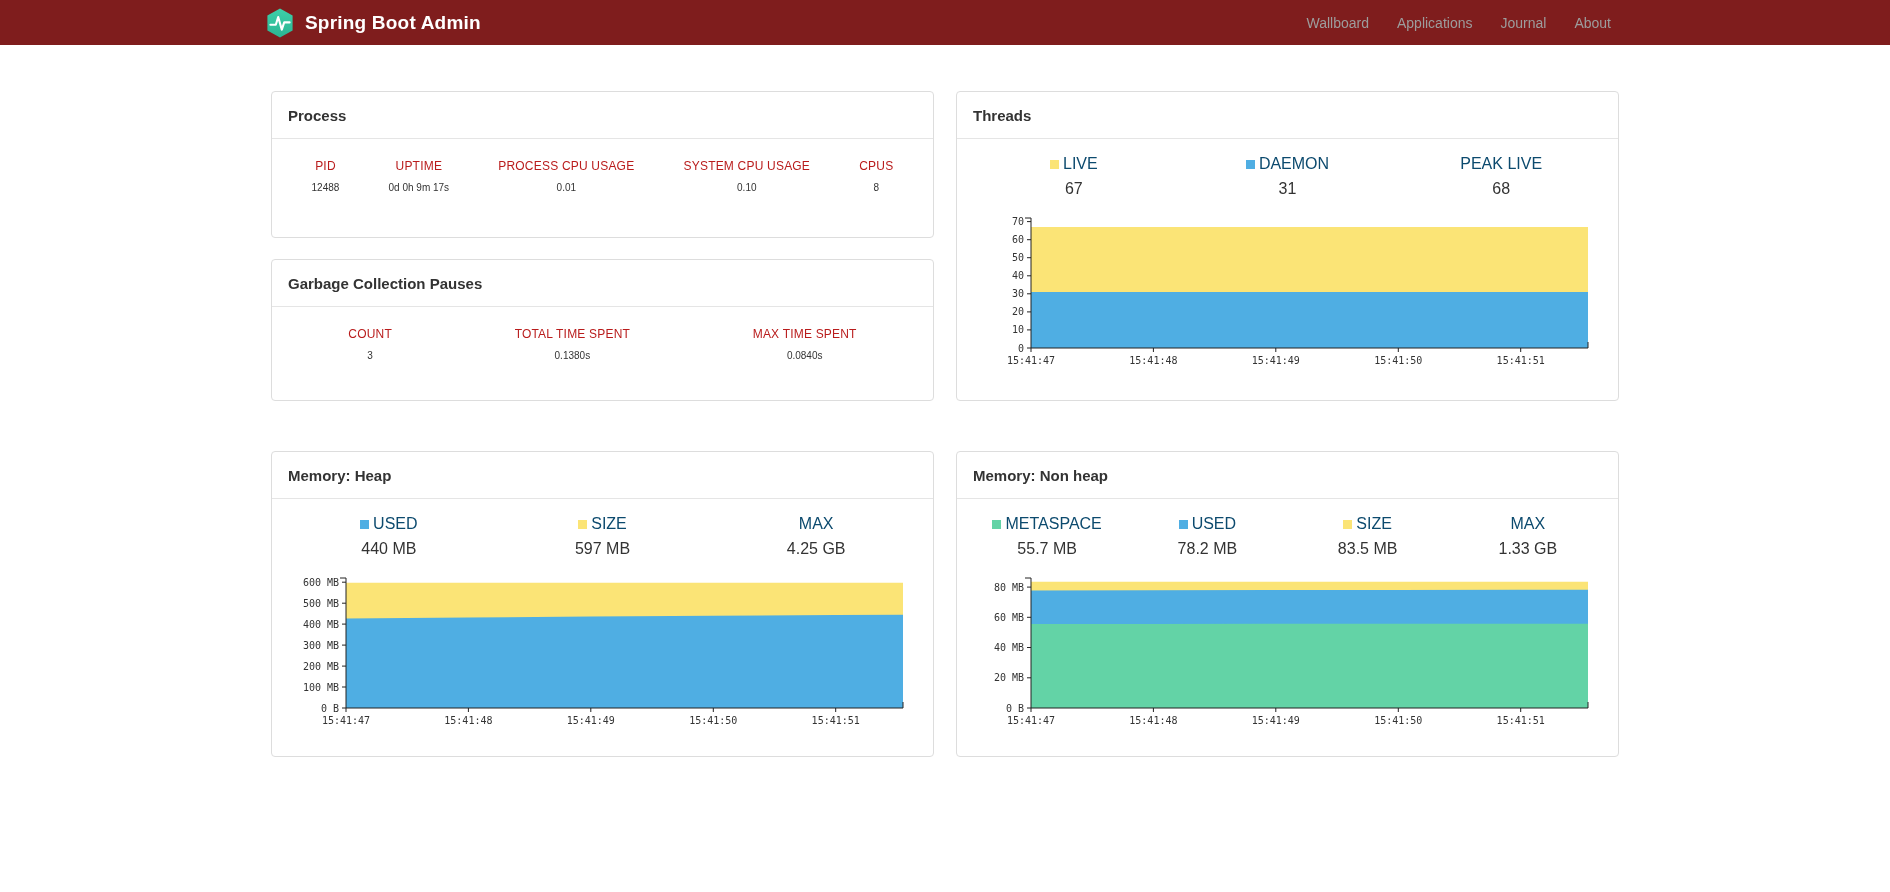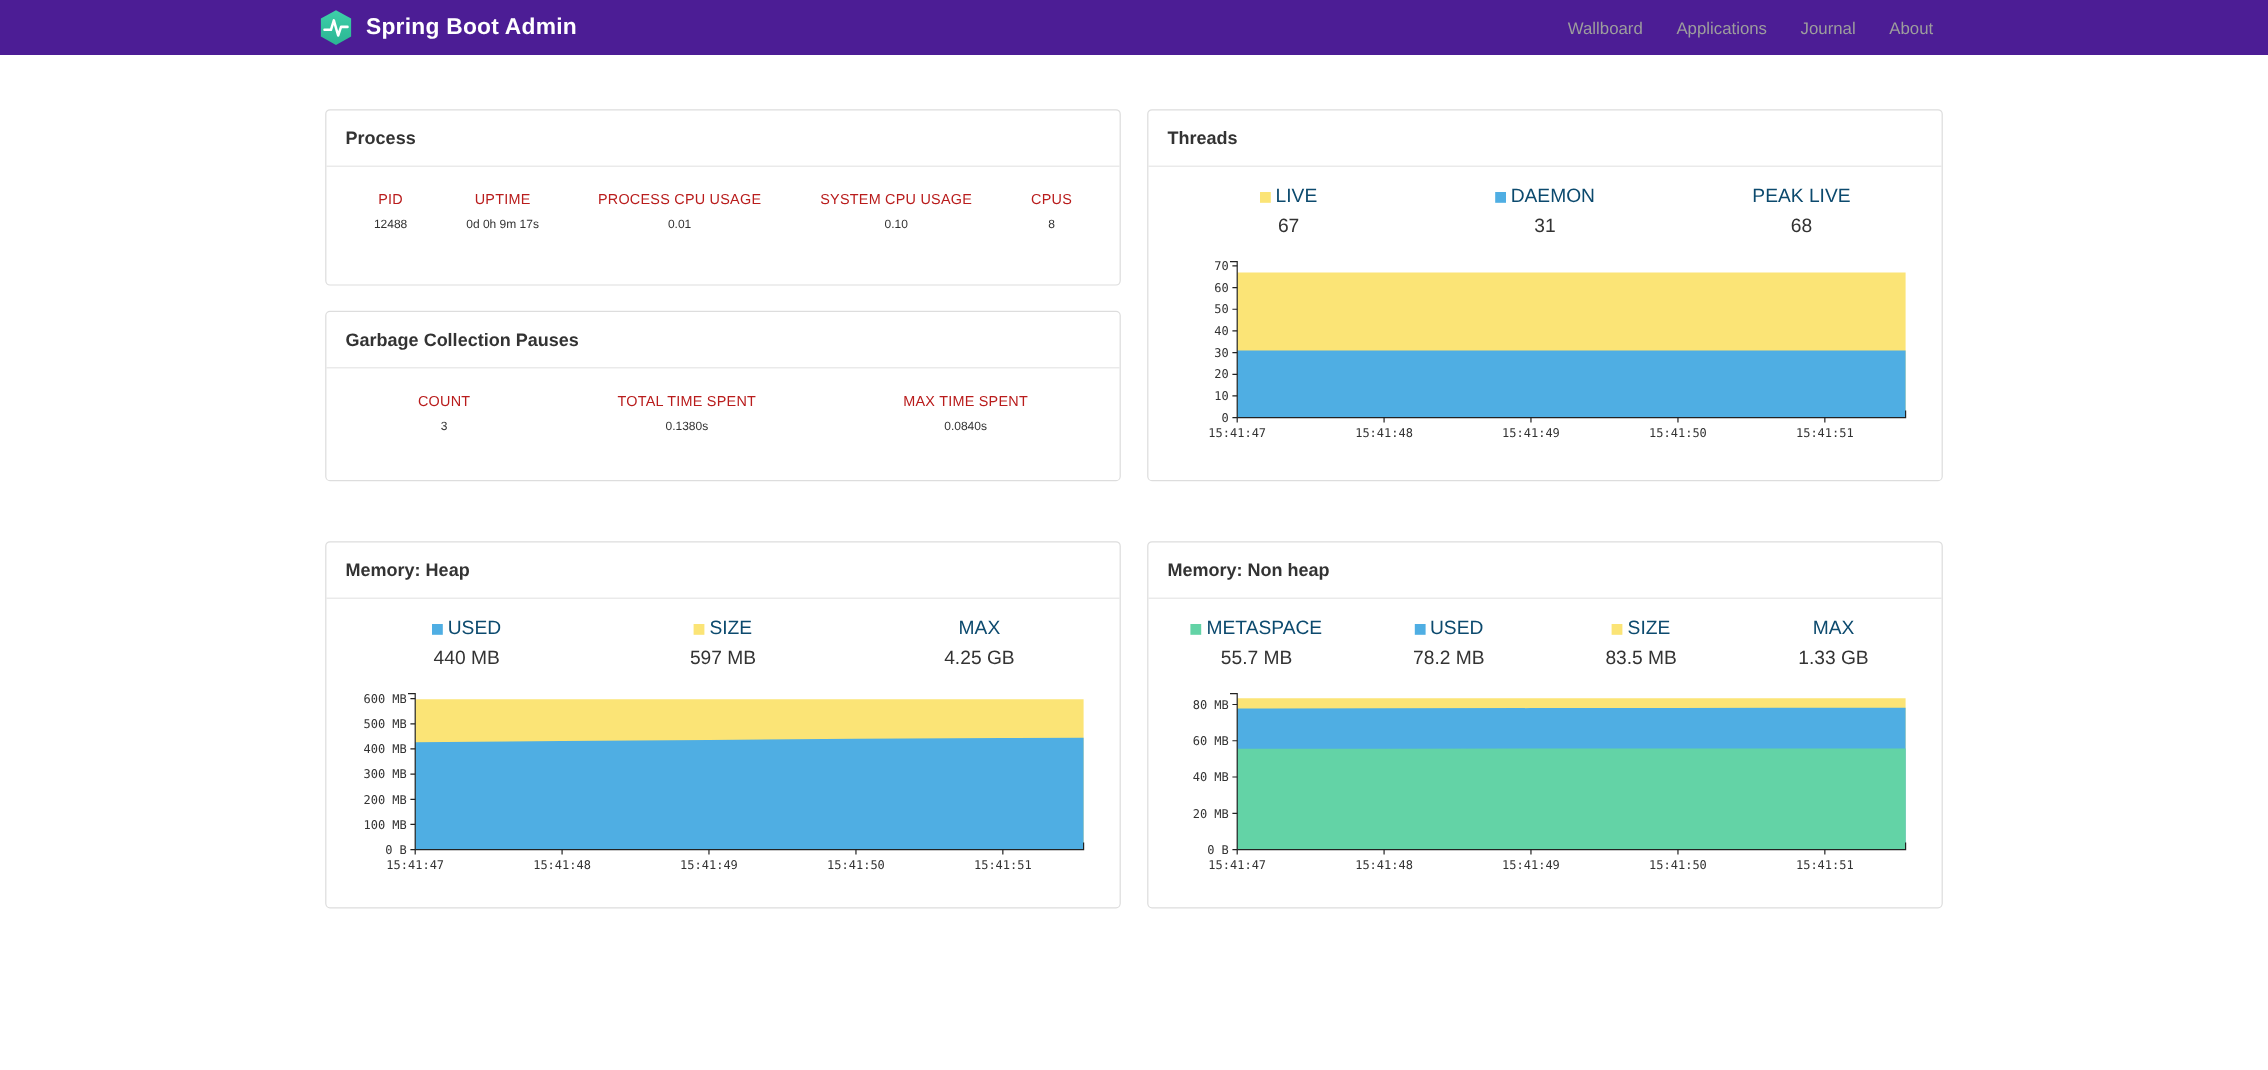--- a/index.html
+++ b/index.html
@@ -1,21 +1,21 @@
 <!DOCTYPE html>
 <html><head>
 <meta charset="utf-8">
 <style>
   * { box-sizing: border-box; margin: 0; padding: 0; }
   html, body { width: 1890px; min-height: 892px; background: #fff; font-family: "Liberation Sans", sans-serif; }
 
   
   .navbar {
     position: fixed; top: 0; left: 0; right: 0; height: 45px;
-    background: #4c1d95; z-index: 100;
+    background: #7f1d1d; z-index: 100;
   }
   .navbar-inner {
     width: 1360px; margin: 0 auto; height: 100%;
     display: flex; align-items: center; justify-content: space-between;
   }
   .brand { display: flex; align-items: center; gap: 10px; text-decoration: none; cursor: pointer; }
   .brand-logo { width: 30px; height: 30px; display: block; }
   .brand-text { color: #fff; font-size: 19px; font-weight: bold; letter-spacing: 0.2px; }
   .nav-links { display: flex; align-items: center; }
   .nav-link {

